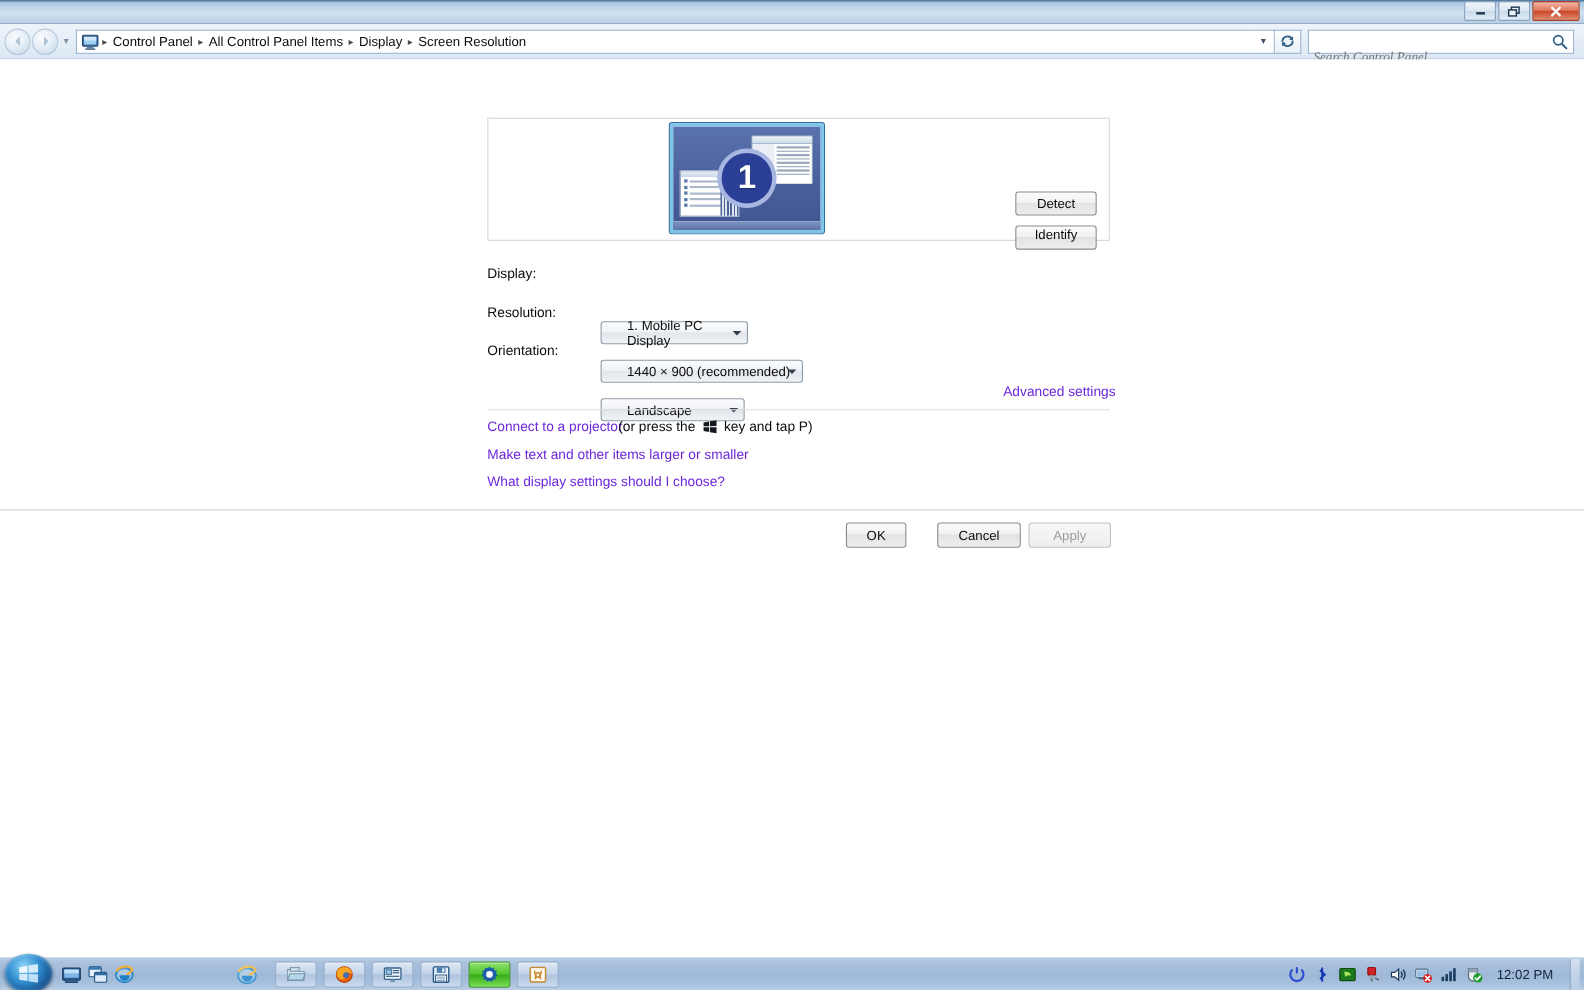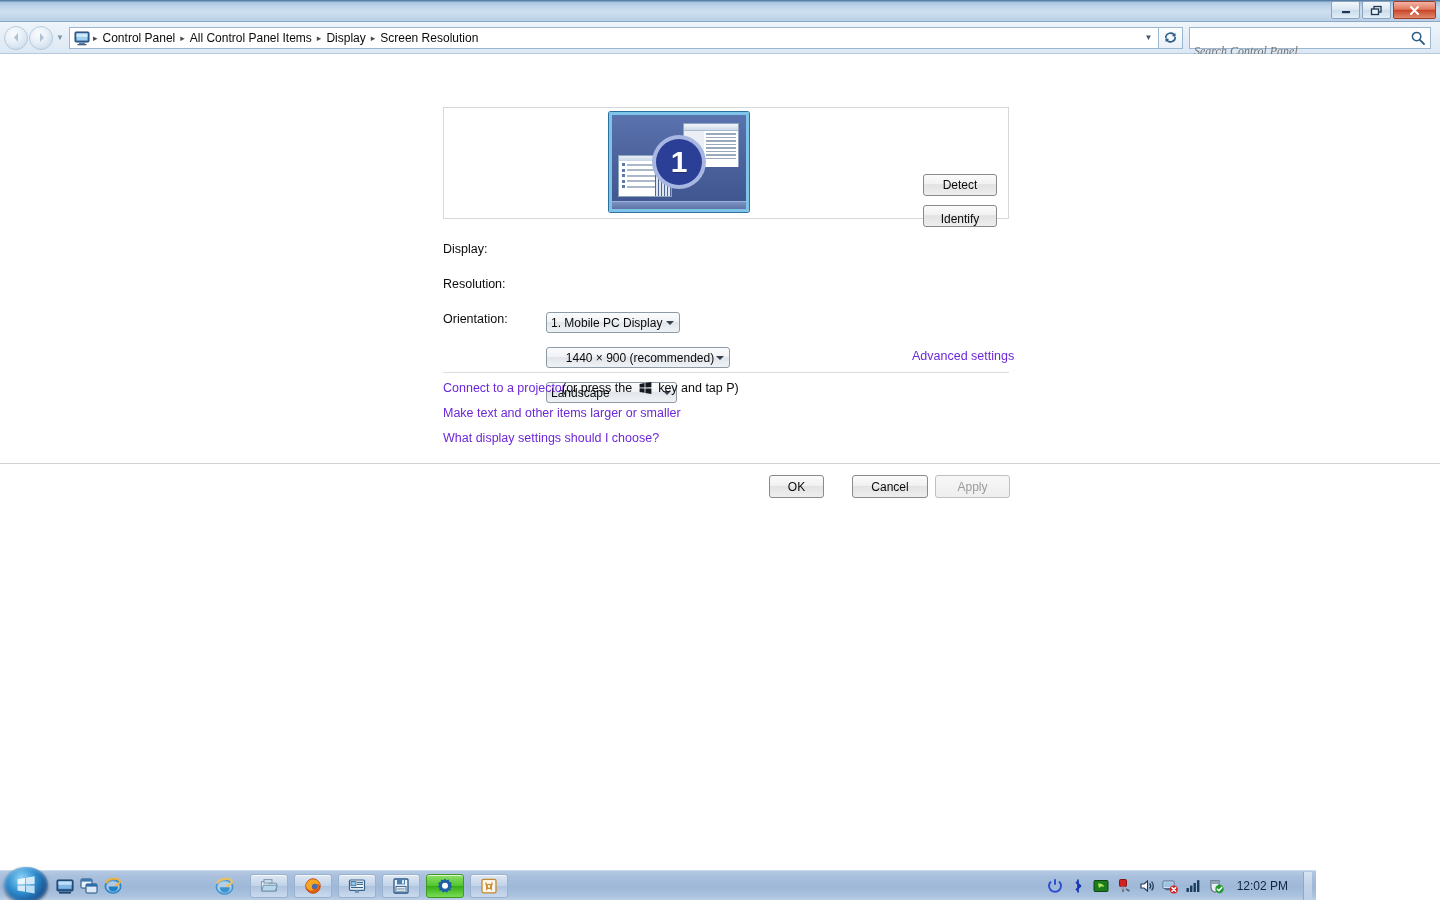--- a/index.html
+++ b/index.html
@@ -172,29 +172,29 @@
   .lbl-display { left: 443px; top: 188px; }
   .lbl-res     { left: 443px; top: 223px; }
   .lbl-orient  { left: 443px; top: 258px; }
 
   .combo {
     position: absolute; height: 21px;
     border: 1px solid #8e9aa5; border-radius: 3px;
     background: linear-gradient(to bottom, #fbfcfd 0%, #f0f2f5 46%, #e2e6eb 50%, #eff2f5 100%);
     display: flex; align-items: center;
     font-size: 12px; color: #0b0b0b;
-    padding-left: 4px; cursor: default; margin-top: 20px;
+    padding-left: 23px; cursor: default;
   }
   .combo .caret {
     position: absolute; right: 5px; top: 50%; transform: translateY(-50%);
     width: 0; height: 0; border-left: 4px solid transparent; border-right: 4px solid transparent;
     border-top: 4px solid #33414f;
   }
   .cb-display { left: 546px; top: 238px; width: 134px; }
-  .cb-res     { left: 546px; top: 273px; width: 184px; justify-content: center; }
+  .cb-res     { left: 546px; top: 273px; width: 184px; }
   .cb-orient  { left: 546px; top: 308px; width: 131px; }
 
   .link {
     position: absolute; font-size: 12.5px; color: #6d28d9;
     text-decoration: none; cursor: default;
     font-family: "Liberation Sans", sans-serif;
   }
   .adv { left: 912px; top: 295px; }
   .hr-line { position: absolute; left: 443px; top: 318px; width: 566px; height: 1px; background: #dcdcdc; }
   .ln1 { left: 443px; top: 327px; }
@@ -213,21 +213,21 @@
   .btn-apply  { position: absolute; left: 935px; top: 11px; width: 75px; height: 23px; }
 
   
   .desktop {
     position: absolute; left: 0; top: 513px; width: 1440px; height: 357px;
     background: #ffffff;
   }
 
   
   .taskbar {
-    position: absolute; left: 0; top: 870px; width: 1316px; height: 30px;
+    position: absolute; left: 0; top: 870px; width: 1440px; height: 30px;
     background: linear-gradient(to bottom, #b5c9e2 0%, #a9c0dd 18%, #9fb8d8 55%, #a9c2de 85%, #bcd0e6 100%);
     border-top: 1px solid #c9dcf0;
     display: flex; align-items: center;
   }
   .startorb {
     position: absolute; left: 4px; top: -4px; width: 44px; height: 36px;
     border-radius: 50%;
     background: radial-gradient(circle at 40% 32%, #8fd6f7 0%, #2f8ccf 40%, #134a84 75%, #0a2d56 100%);
     box-shadow: inset 0 0 4px rgba(255,255,255,.6), 0 1px 3px rgba(0,0,0,.45);
     display: flex; align-items: center; justify-content: center;
@@ -393,21 +393,21 @@
           <div class="shade"></div>
         </div>
 
         <div class="mt-tb"></div>
         <div class="mt-num">1</div>
       </div>
 
       <div class="btn btn-detect" style="display:flex;align-items:center;justify-content:center;">
         <span>Detect</span>
       </div>
-      <div class="btn btn-identify" style="display:flex;align-items:flex-end;justify-content:center;">
+      <div class="btn btn-identify" style="display:flex;align-items:flex-start;justify-content:center;">
         <span>Identify</span>
       </div>
     </div>
 
     <div class="field-label lbl-display">Display:</div>
     <div class="combo cb-display">
       <span>1. Mobile PC Display</span>
       <span class="caret"></span>
     </div>
 

